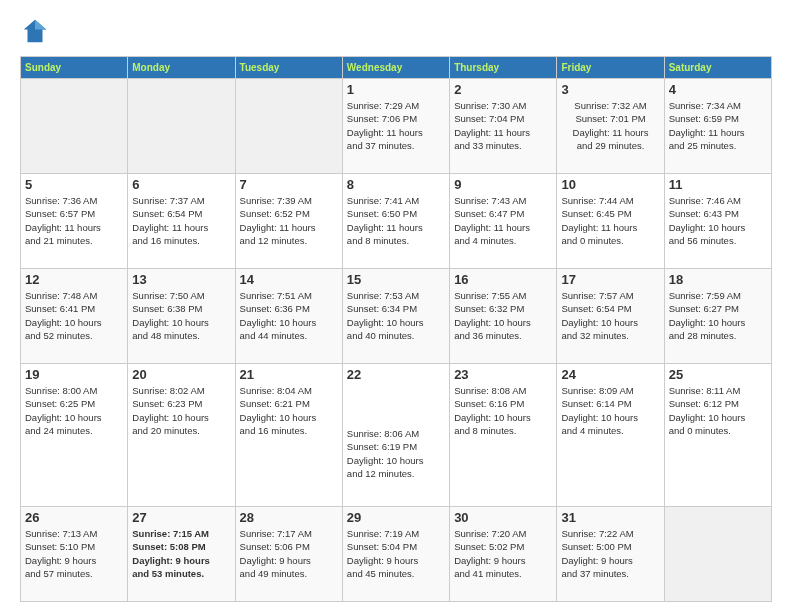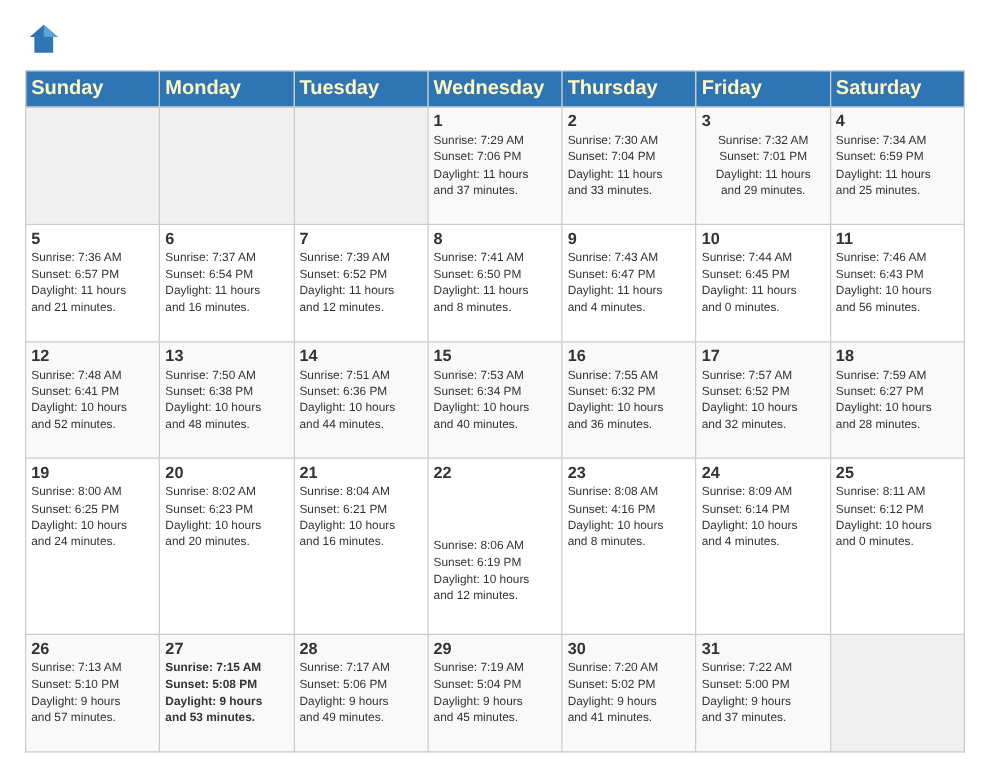--- a/index.html
+++ b/index.html
@@ -56,22 +56,22 @@
       color: #555;
     }
     .calendar {
       flex: 1;
       border-collapse: collapse;
       width: 100%;
       table-layout: fixed;
     }
     .calendar thead tr th {
       background: #2e75b6;
-      color: #fef9c3;
-      font-size: 16px;
+      color: #bef264;
+      font-size: 10px;
       font-weight: bold;
       padding: 5px 4px;
       text-align: left;
       border: 1px solid #ccc;
     }
     .calendar tbody tr td {
       border: 1px solid #ccc;
       vertical-align: top;
       padding: 3px 4px;
       font-size: 10px;
@@ -247,21 +247,21 @@
           <td>
             <div class="day-number">16</div>
             <div class="day-info" style="white-space: pre-line;">Sunrise: 7:55 AM
 Sunset: 6:32 PM
 Daylight: 10 hours
 and 36 minutes.</div>
           </td>
           <td>
             <div class="day-number">17</div>
             <div class="day-info" style="white-space: pre-line;">Sunrise: 7:57 AM
-Sunset: 6:52 PM
+Sunset: 6:54 PM
 Daylight: 10 hours
 and 32 minutes.</div>
           </td>
           <td>
             <div class="day-number">18</div>
             <div class="day-info" style="white-space: pre-line;">Sunrise: 7:59 AM
 Sunset: 6:27 PM
 Daylight: 10 hours
 and 28 minutes.</div>
           </td>
@@ -291,21 +291,21 @@
           <td>
             <div class="day-number">22</div>
             <div class="day-info" style="white-space: pre-line; margin-top: 45px;">Sunrise: 8:06 AM
 Sunset: 6:19 PM
 Daylight: 10 hours
 and 12 minutes.</div>
           </td>
           <td>
             <div class="day-number">23</div>
             <div class="day-info" style="white-space: pre-line;">Sunrise: 8:08 AM
-Sunset: 4:16 PM
+Sunset: 6:16 PM
 Daylight: 10 hours
 and 8 minutes.</div>
           </td>
           <td>
             <div class="day-number">24</div>
             <div class="day-info" style="white-space: pre-line;">Sunrise: 8:09 AM
 Sunset: 6:14 PM
 Daylight: 10 hours
 and 4 minutes.</div>
           </td>

